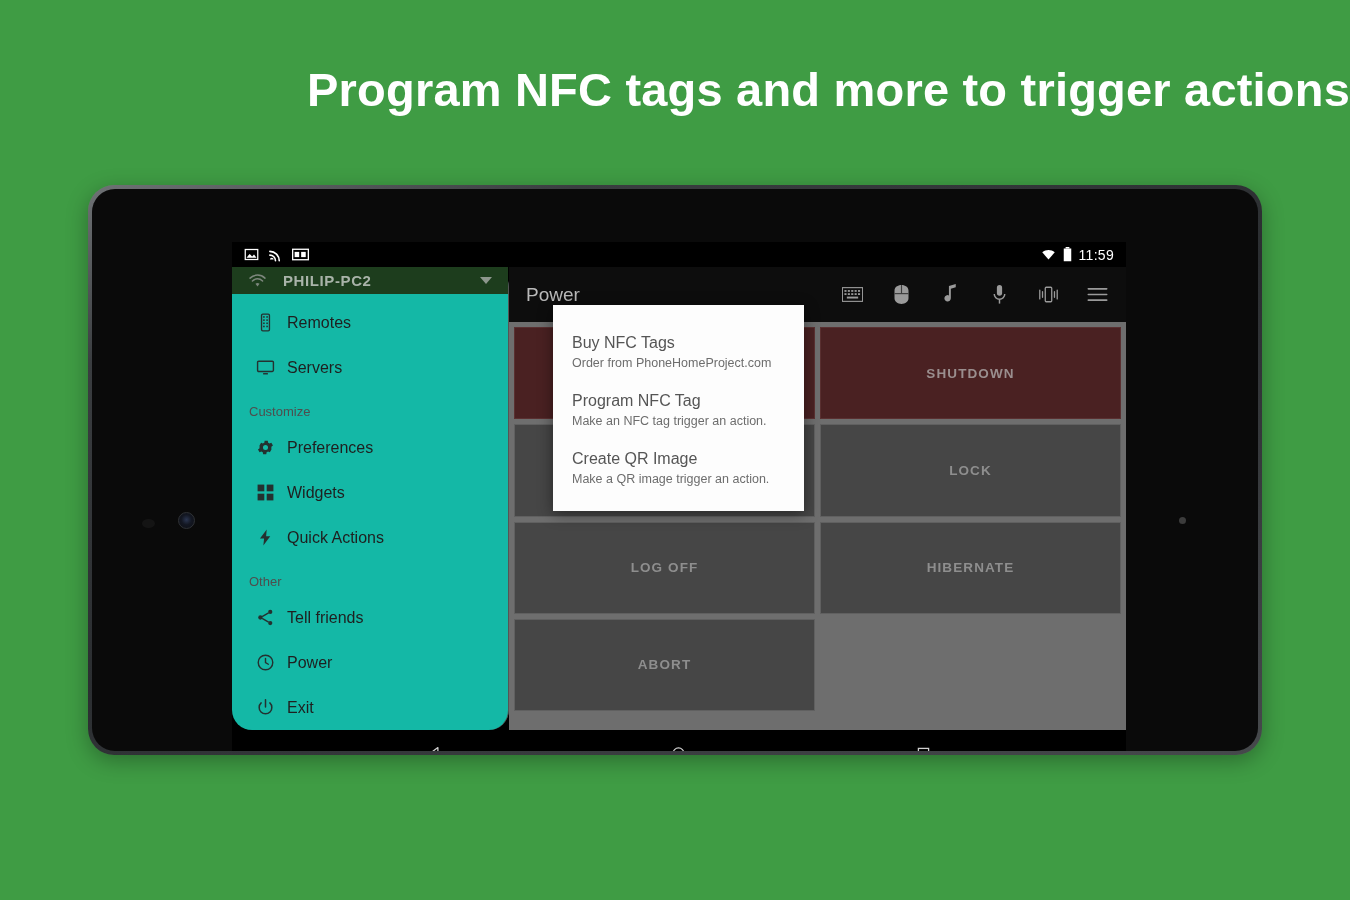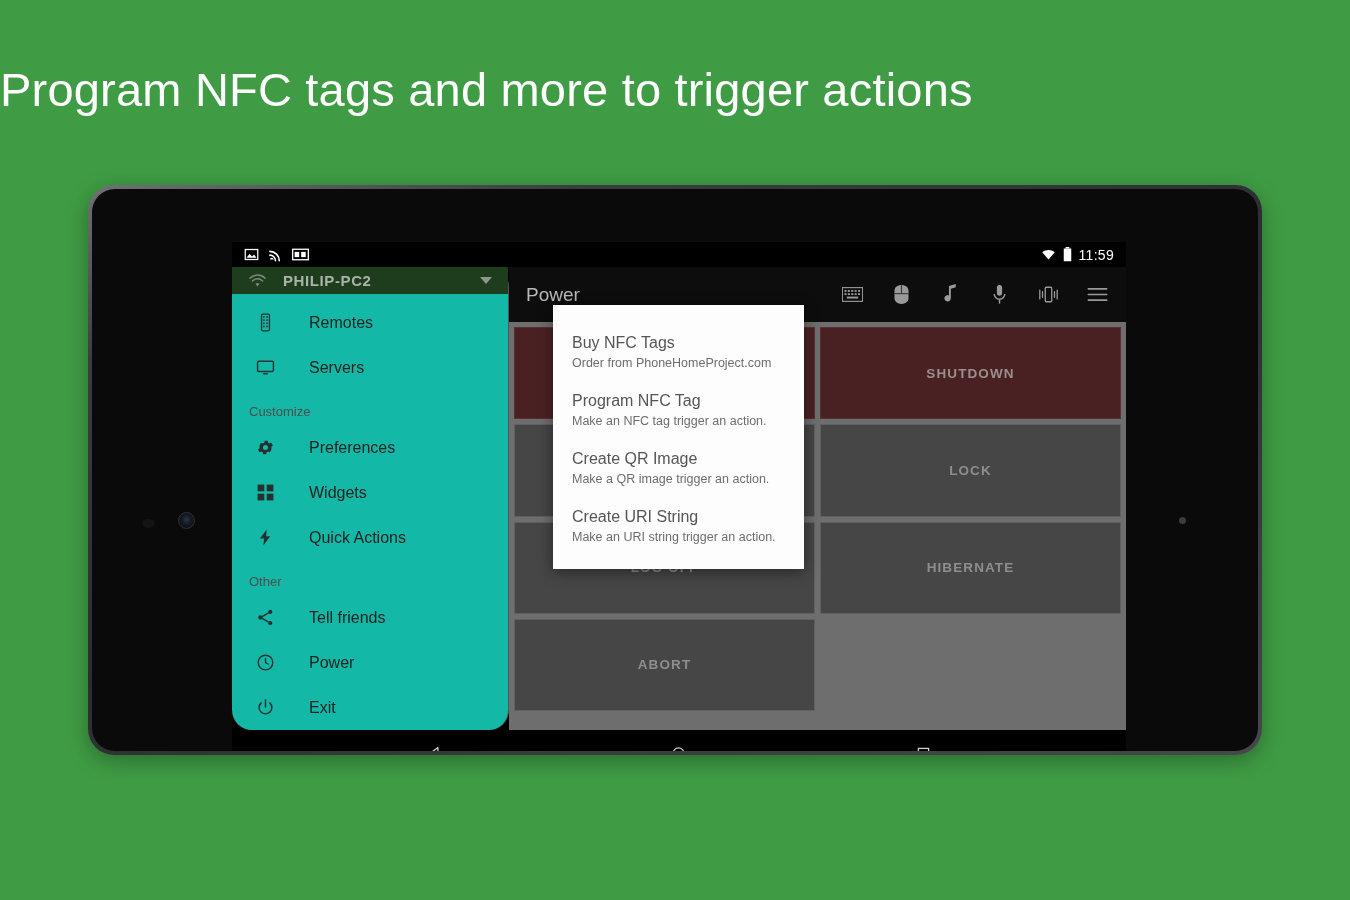--- a/index.html
+++ b/index.html
@@ -7,24 +7,24 @@
     width: 1350px; height: 900px;
     overflow: hidden;
     font-family: "Liberation Sans", sans-serif;
   }
   body { background: #3f9c44; position: relative; }
 
   
   .headline {
     position: absolute;
     top: 62px; left: 0; width: 1350px;
-    text-align: left;
+    text-align: right;
     color: #ffffff;
     font-size: 47px;
-    font-weight: 400;
+    font-weight: 700;
     letter-spacing: 0.2px;
     white-space: nowrap;
   }
 
   
   .tablet {
     position: absolute;
     left: 88px; top: 185px;
     width: 1174px; height: 570px;
     border-radius: 26px;
@@ -98,21 +98,21 @@
   }
   .caret {
     width: 0; height: 0;
     border-left: 6px solid transparent;
     border-right: 6px solid transparent;
     border-top: 7px solid #8d978d;
   }
   .nav { padding-top: 6px; }
   .nav-item {
     height: 45px; display: flex; align-items: center;
-    padding: 0 0 0 24px; gap: 34px;
+    padding: 0 0 0 24px; gap: 12px;
   }
   .nav-label { color: #1f1f1f; font-size: 16px; }
   .nav-section {
     color: #4e4e4e; font-size: 13px;
     padding: 14px 0 6px 17px;
   }
   .nav-icon { width: 19px; height: 19px; display:block; opacity: .92; }
 
   
   .content {
@@ -385,24 +385,20 @@
               <div class="dlg-sub">Order from PhoneHomeProject.com</div>
             </div>
             <div class="dlg-item">
               <div class="dlg-title">Program NFC Tag</div>
               <div class="dlg-sub">Make an NFC tag trigger an action.</div>
             </div>
             <div class="dlg-item">
               <div class="dlg-title">Create QR Image</div>
               <div class="dlg-sub">Make a QR image trigger an action.</div>
             </div>
-            <div class="dlg-item">
-              <div class="dlg-title">Create URI String</div>
-              <div class="dlg-sub">Make an URI string trigger an action.</div>
-            </div>
           </div>
 
         </div>
       </div>
 
       <div class="navbar">
         <div class="nb-btn">
           <svg width="17" height="17" viewBox="0 0 20 20">
             <path d="M14 3L4.5 10 14 17z" fill="none" stroke="#cfcfcf" stroke-width="1.5" stroke-linejoin="round"></path>
           </svg>

